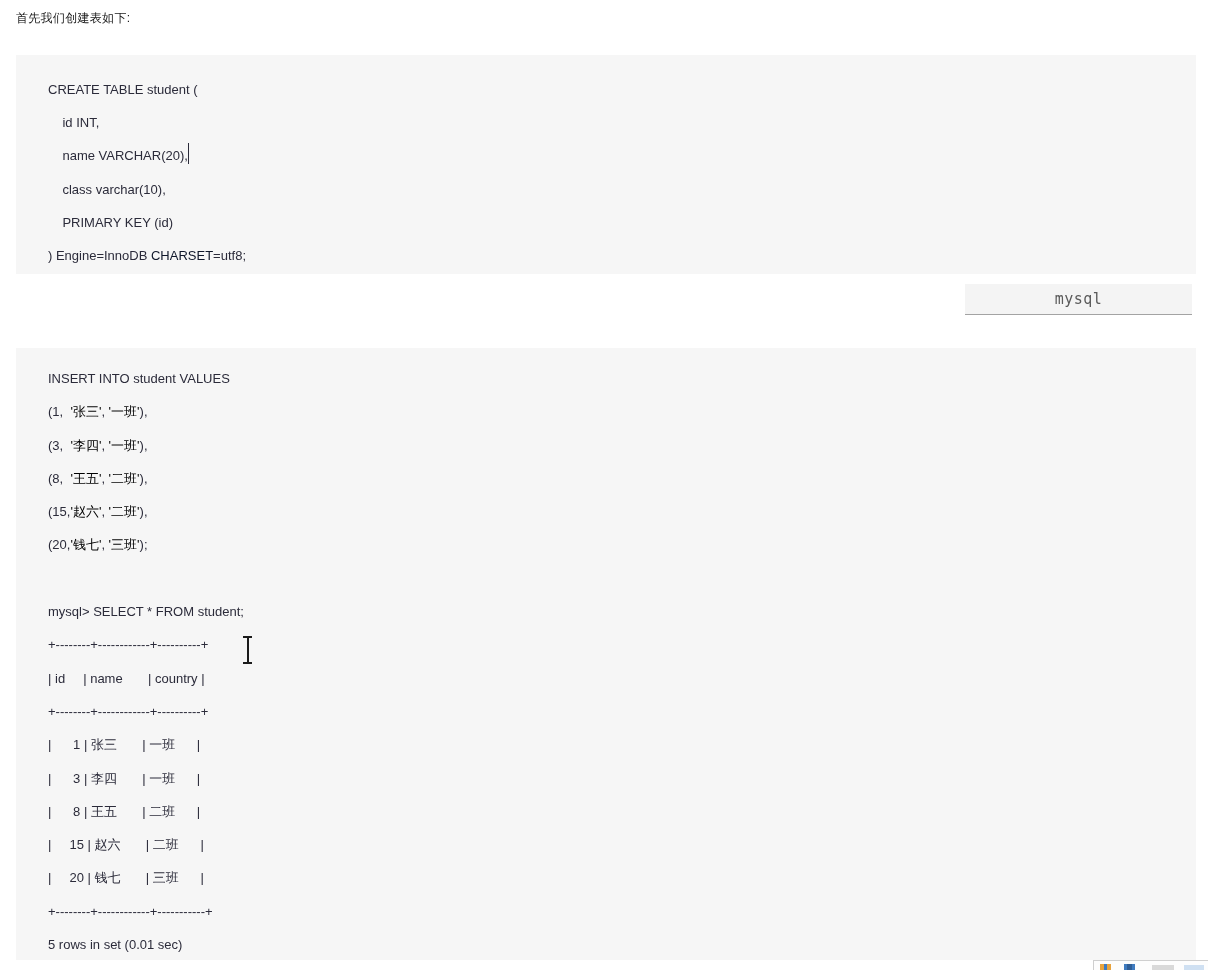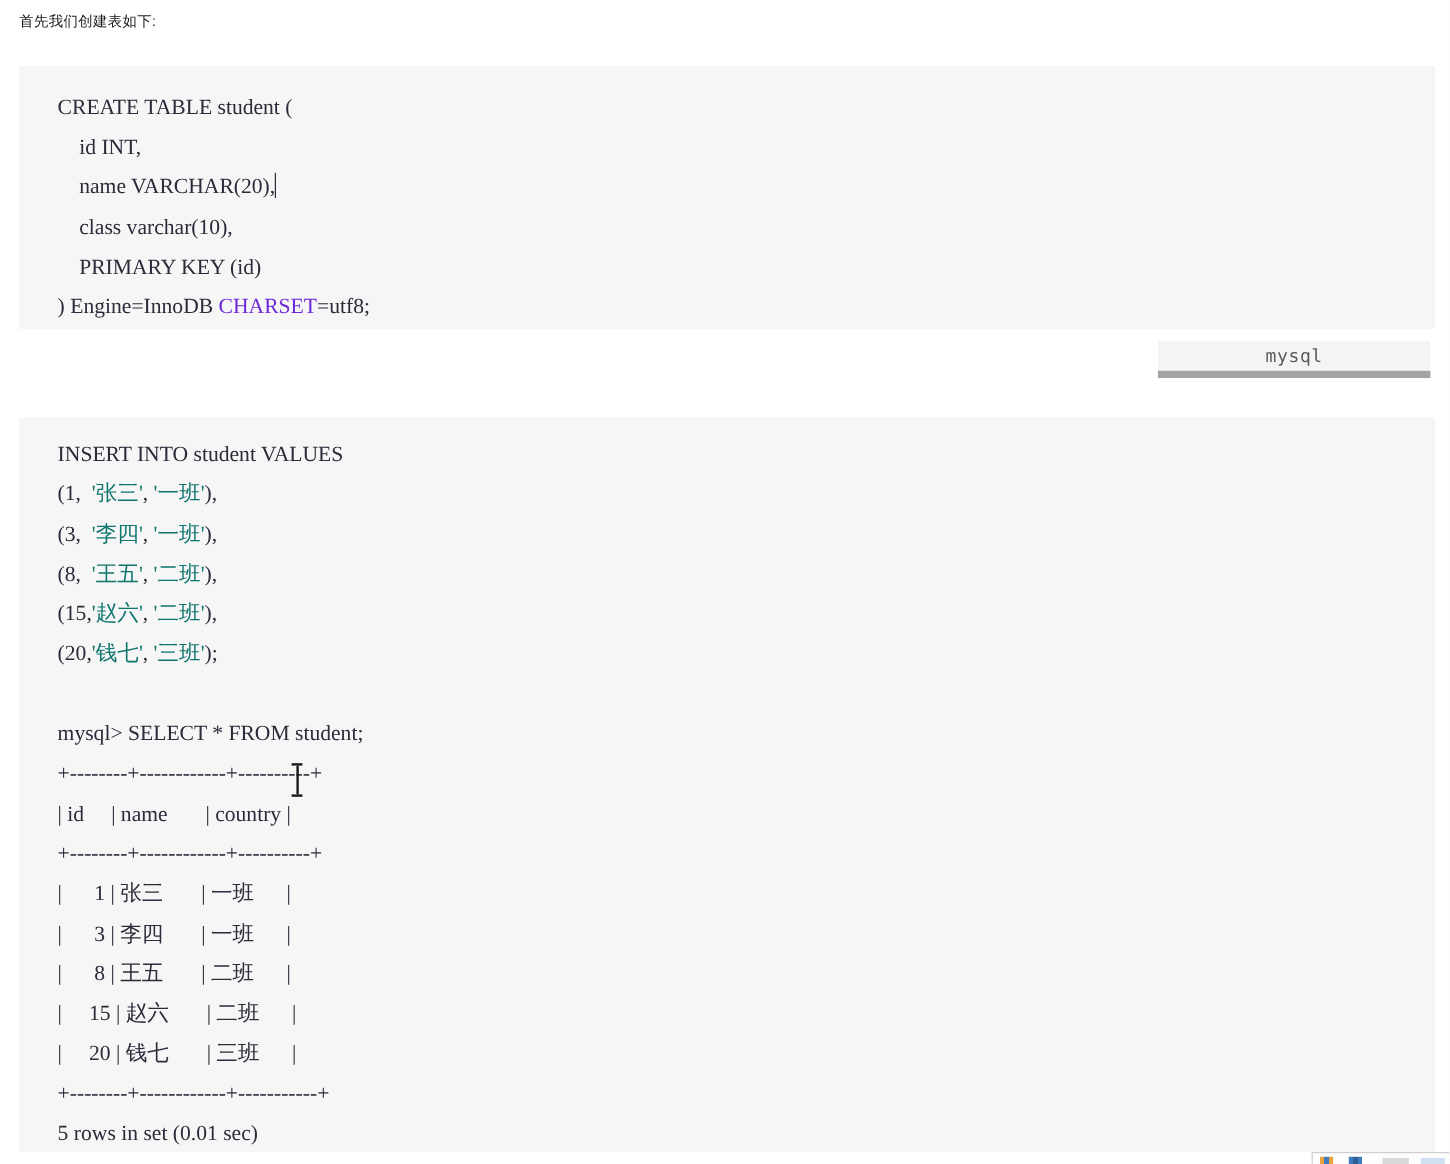--- a/index.html
+++ b/index.html
@@ -50,59 +50,59 @@
     height: 219px;
     padding: 18px 0 16px 0;
   }
   #codeblock-insert {
     top: 348px;
     height: 612px;
     padding: 14px 0 12px 0;
   }
 
   .code {
-    font-family: Liberation Serif, serif;
-    font-size: 18px;
+    font-family: Liberation Sans, sans-serif;
+    font-size: 13px;
     line-height: 33.2px;
     color: #2b2b3a;
     white-space: pre;
     padding-left: 32px;
     margin: 0;
     letter-spacing: 0px;
   }
   #codeblock-insert .code { line-height: 33.3px; }
 
   .ln { display: block; height: 33.2px; }
   #codeblock-insert .ln { height: 33.3px; }
   .ln.blank { }
 
   
   .tok-plain   { color: #2b2b3a; }
-  .tok-charset { color: #6d28d9; }
-  .tok-str     { color: #0f766e; }
+  .tok-charset { color: #0f172a; }
+  .tok-str     { color: #000000; }
 
   
   .caret {
     display: inline-block;
     width: 1px;
     height: 21px;
     background: #2b2b3a;
     vertical-align: -4px;
     margin-left: 0px;
   }
 
   
   #mysql-label {
     position: absolute;
     left: 965px;
     top: 284px;
     width: 227px;
     height: 31px;
     background: #f4f4f4;
-    border-bottom: 6px solid #a3a3a3;
+    border-bottom: 1px solid #a3a3a3;
     display: flex;
     align-items: center;
     justify-content: center;
     font-family: "DejaVu Sans Mono", "Liberation Mono", monospace;
     font-size: 15px;
     color: #5b5b5b;
     letter-spacing: 0.5px;
     box-sizing: border-box;
   }
 

